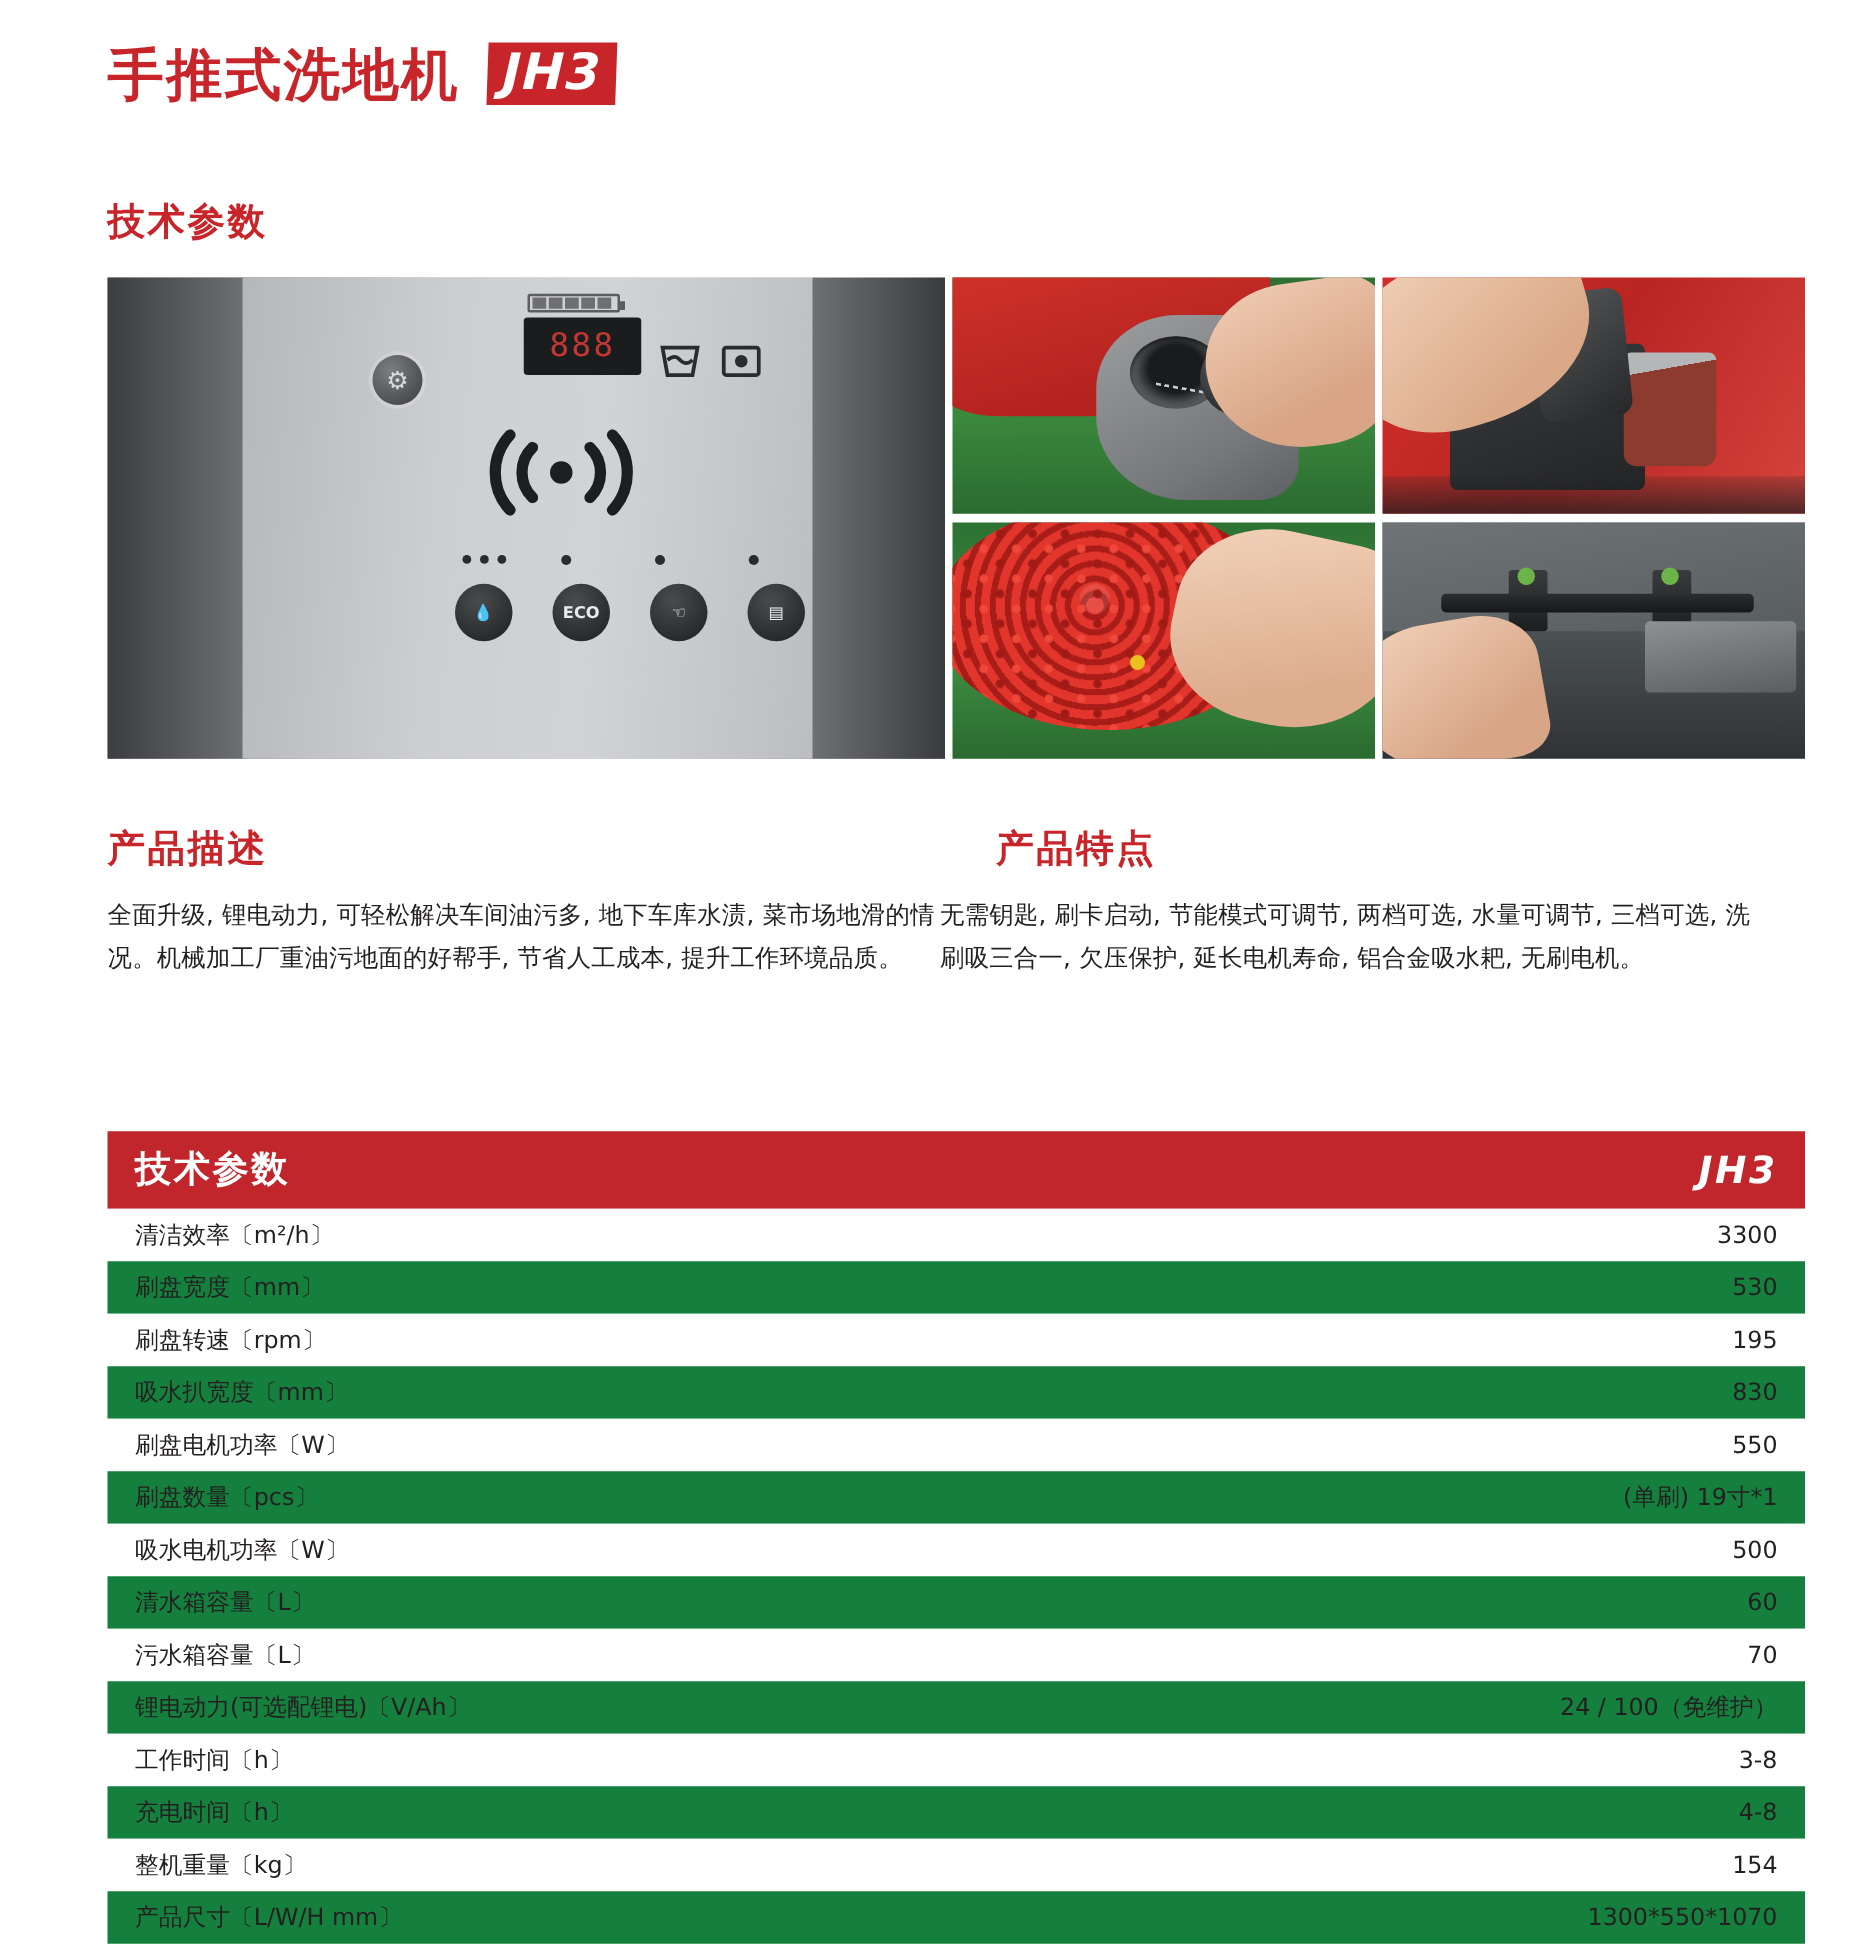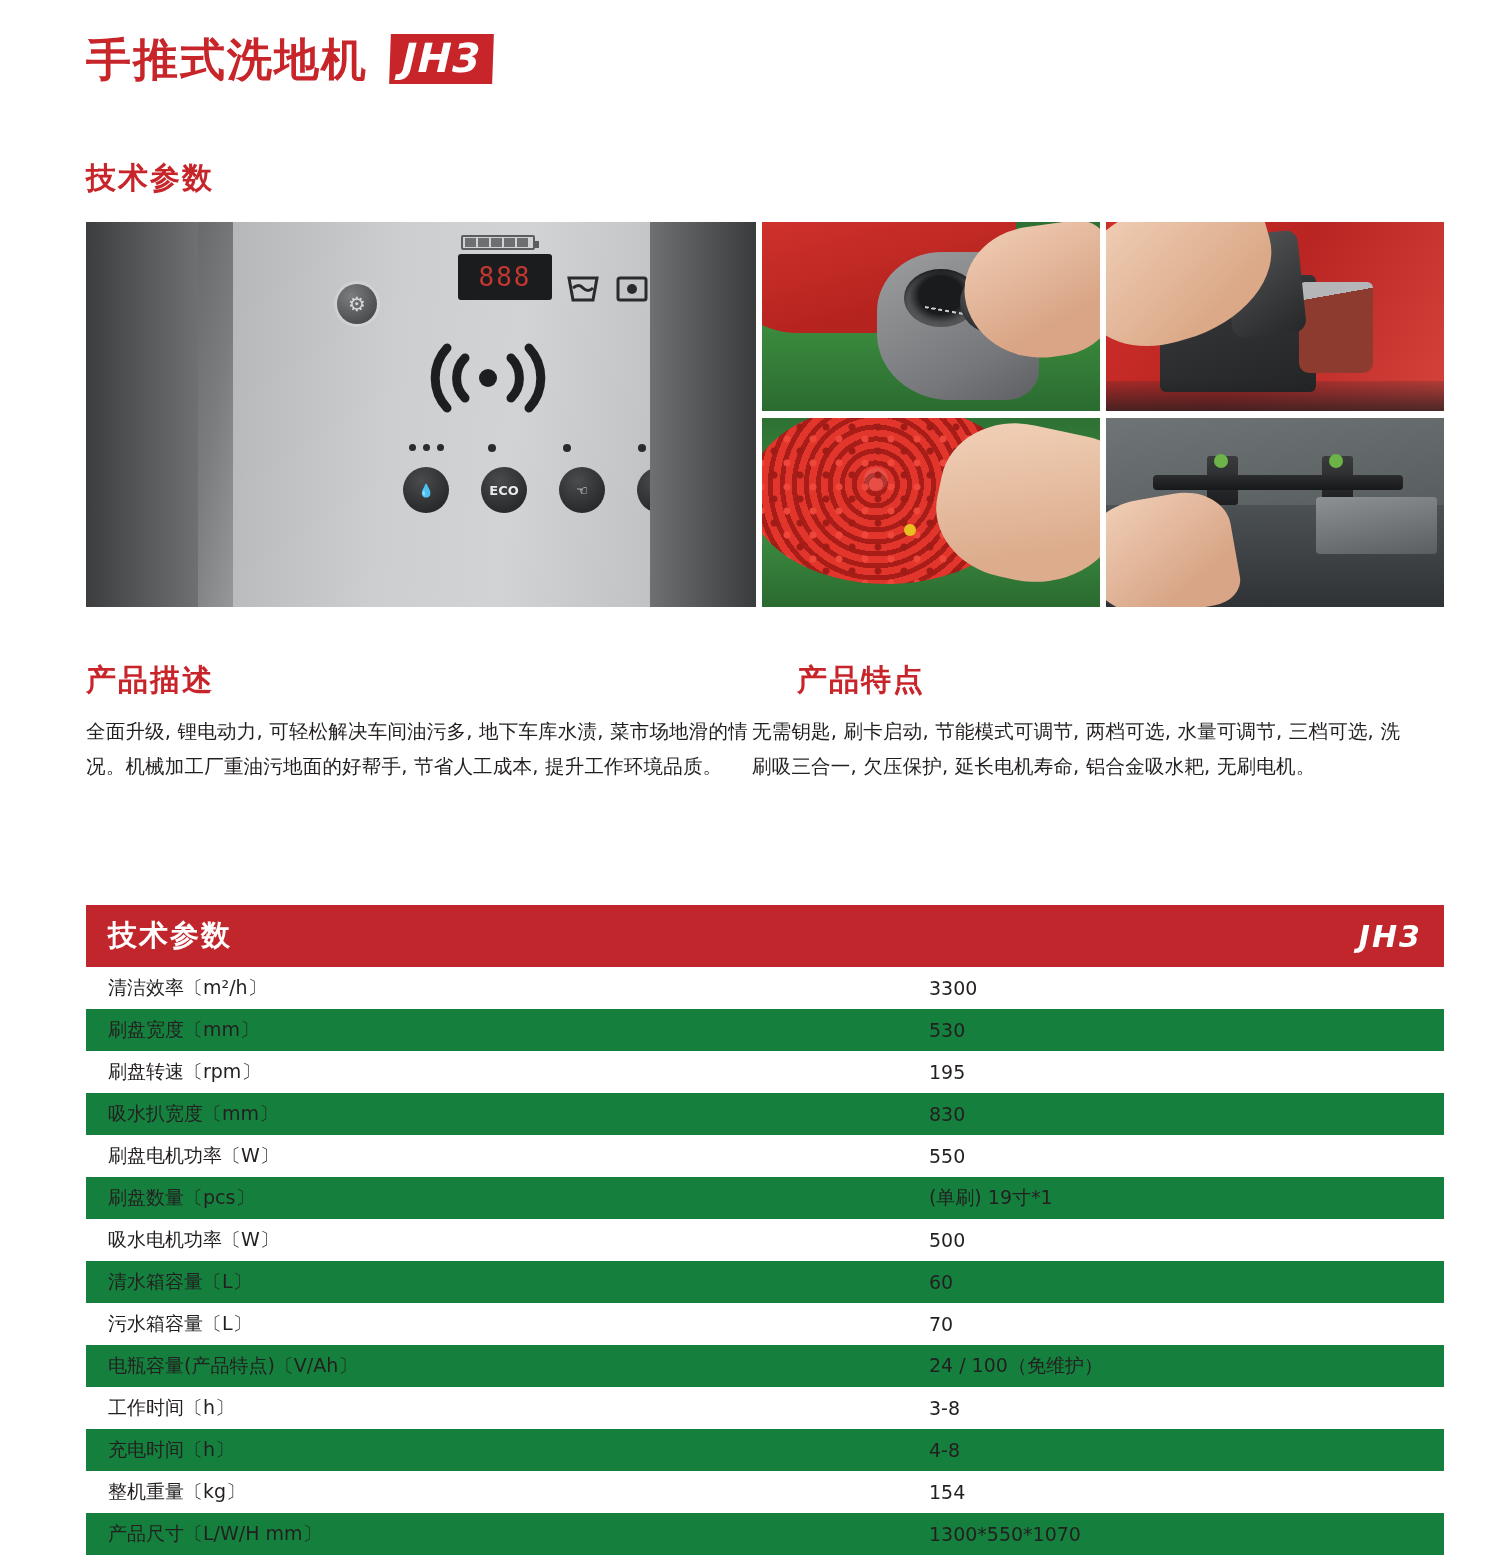--- a/index.html
+++ b/index.html
@@ -87,21 +87,20 @@
   .photo.big { grid-row: 1 / span 2; }
 
   
   .p1 {
     background: linear-gradient(100deg,#4e4f51 0%, #5c5d5f 10%, #6b6c6e 16%, #7b7c7e 22%, #9a9b9d 30%, #b9babc 45%, #c6c7c9 62%, #b3b4b6 76%, #7e7f81 86%, #5a5b5d 94%, #46474a 100%);
   }
   .p1-panel {
     position: absolute;
     left: 108px; top: 0; width: 462px; height: 100%;
     background: linear-gradient(95deg,#b6b7b9 0%, #cdced0 35%, #d2d3d5 60%, #bcbdbf 100%);
-    margin-left: 39px;
   }
   .p1-darkleft {
     position: absolute; left: 0; top: 0; width: 112px; height: 100%;
     background: linear-gradient(90deg,#3c3d3f, #5b5c5e 60%, #6f7072);
   }
   .p1-darkright {
     position: absolute; right: 0; top: 0; width: 106px; height: 100%;
     background: linear-gradient(90deg,#6f7072, #4a4b4d 70%, #3a3b3d);
   }
   .p1-lcd {
@@ -329,21 +328,21 @@
   }
   .spec thead th.left  { text-align: left;  padding-left: 22px; }
   .spec thead th.right { text-align: right; padding-right: 22px; font-style: italic; font-size: 30px; }
   .spec tbody td {
     height: 40px;
     font-family: "DejaVu Sans", sans-serif;
     font-size: 19px;
     color: #231f20;
   }
   .spec tbody td.k { padding-left: 22px; text-align: left; }
-  .spec tbody td.v { padding-right: 22px; }
+  .spec tbody td.v { padding-right: 22px; text-align: right; }
   .spec tbody tr.odd  td { background: #ffffff; margin-top: 20px; }
   .spec tbody tr.even td { background: #15803d; }
 </style>
 </head>
 <body>
 
 <div class="page">
 
   <div class="header">
     <div class="header-title">手推式洗地机</div>
@@ -496,21 +495,21 @@
         </tr>
         <tr class="even">
           <td class="k">清水箱容量〔L〕</td>
           <td class="v">60</td>
         </tr>
         <tr class="odd">
           <td class="k">污水箱容量〔L〕</td>
           <td class="v">70</td>
         </tr>
         <tr class="even">
-          <td class="k">电瓶容量(产品特点)〔V/Ah〕</td>
+          <td class="k">锂电动力(可选配锂电)〔V/Ah〕</td>
           <td class="v">24 / 100（免维护）</td>
         </tr>
         <tr class="odd">
           <td class="k">工作时间〔h〕</td>
           <td class="v">3-8</td>
         </tr>
         <tr class="even">
           <td class="k">充电时间〔h〕</td>
           <td class="v">4-8</td>
         </tr>

